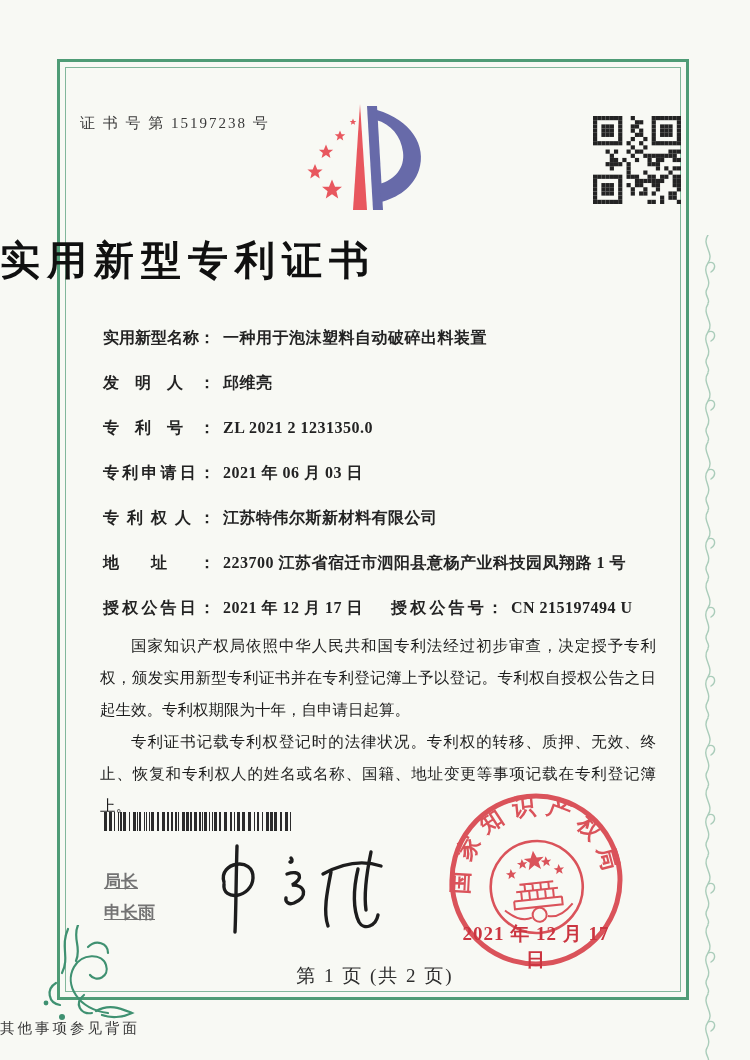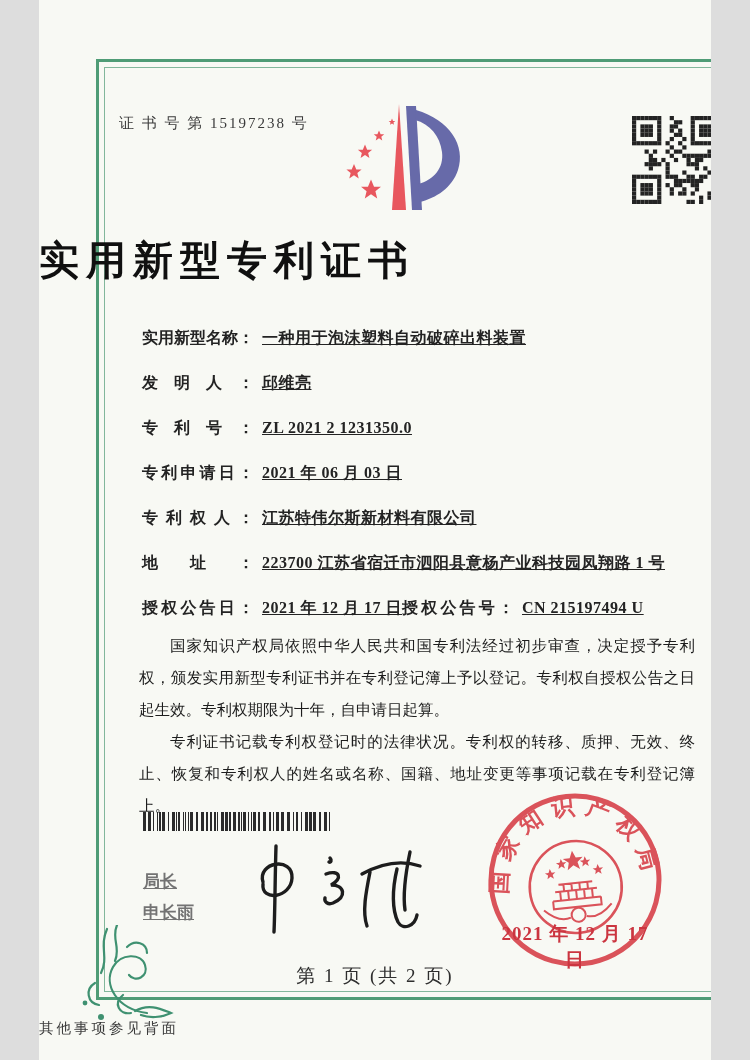--- a/index.html
+++ b/index.html
@@ -1,36 +1,36 @@
 <!DOCTYPE html>
 <html><head>
 <meta charset="utf-8">
 <style>
   html,body{margin:0;padding:0;background:#ddd;}
   .page{
-    position:relative;width:672px;height:1060px;margin:0 auto;
+    position:relative;width:750px;height:1060px;margin:0 auto;
     background:#f8f9f4;overflow:hidden;
     font-family:"Liberation Serif","DejaVu Serif",serif;color:#232323;
   }
   
   .frame-outer{position:absolute;left:57px;top:59px;width:632px;height:941px;
     border:3px solid #4f9c76;box-sizing:border-box;}
   .frame-inner{position:absolute;left:65px;top:67px;width:616px;height:925px;
     border:1px solid #82b79b;box-sizing:border-box;}
   .cert-no{position:absolute;left:80px;top:114px;font-size:15px;letter-spacing:2px;color:#3a3a3a;}
   .logo{position:absolute;left:303px;top:98px;width:140px;height:132px;}
   .qr{position:absolute;left:593px;top:116px;width:88px;height:88px;}
   .title{position:absolute;left:0;top:233px;width:100%;text-align:left;
     font-size:40px;font-weight:700;letter-spacing:7px;color:#101010;}
-  .fields{position:absolute;left:103px;top:326px;width:560px;font-size:16px;font-weight:700;text-decoration:underline;}
+  .fields{position:absolute;left:103px;top:326px;width:560px;font-size:16px;font-weight:700;}
   .field{margin-bottom:21px;line-height:24px;white-space:nowrap;}
   .flabel{display:inline-block;width:112px;text-align:justify;text-align-last:justify;vertical-align:top;}
   .fvalue{margin-left:8px;letter-spacing:0.5px;}
   .grant-row{display:flex;}
-  .grant-right{}
+  .grant-right{margin-left:28px;}
   .paras{position:absolute;left:100px;top:630px;width:556px;
     font-size:15.5px;line-height:32px;color:#1d1d1d;text-align:justify;}
   .paras p{margin:0;text-indent:2em;}
   .barcode{position:absolute;left:104px;top:812px;width:192px;height:19px;}
   .sign-block{position:absolute;left:104px;top:866px;font-size:17px;font-weight:700;line-height:31px;color:#737373;text-decoration:underline;}
   .signature{position:absolute;left:195px;top:838px;width:210px;height:100px;}
   .seal{position:absolute;left:446px;top:790px;width:180px;height:180px;}
   .seal-date{position:absolute;left:450px;top:921px;width:172px;text-align:center;
     font-size:19px;font-weight:700;color:#cb3540;letter-spacing:1px;}
   .footer-page{position:absolute;left:0;top:963px;width:100%;text-align:center;

